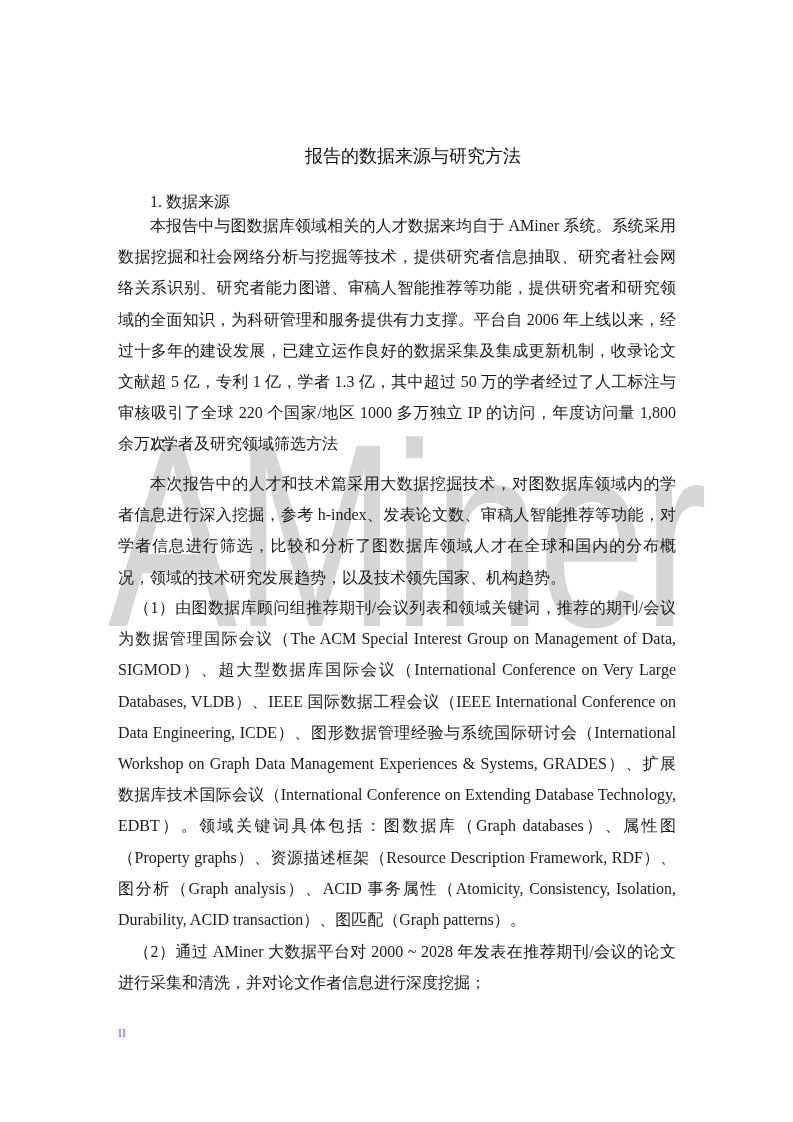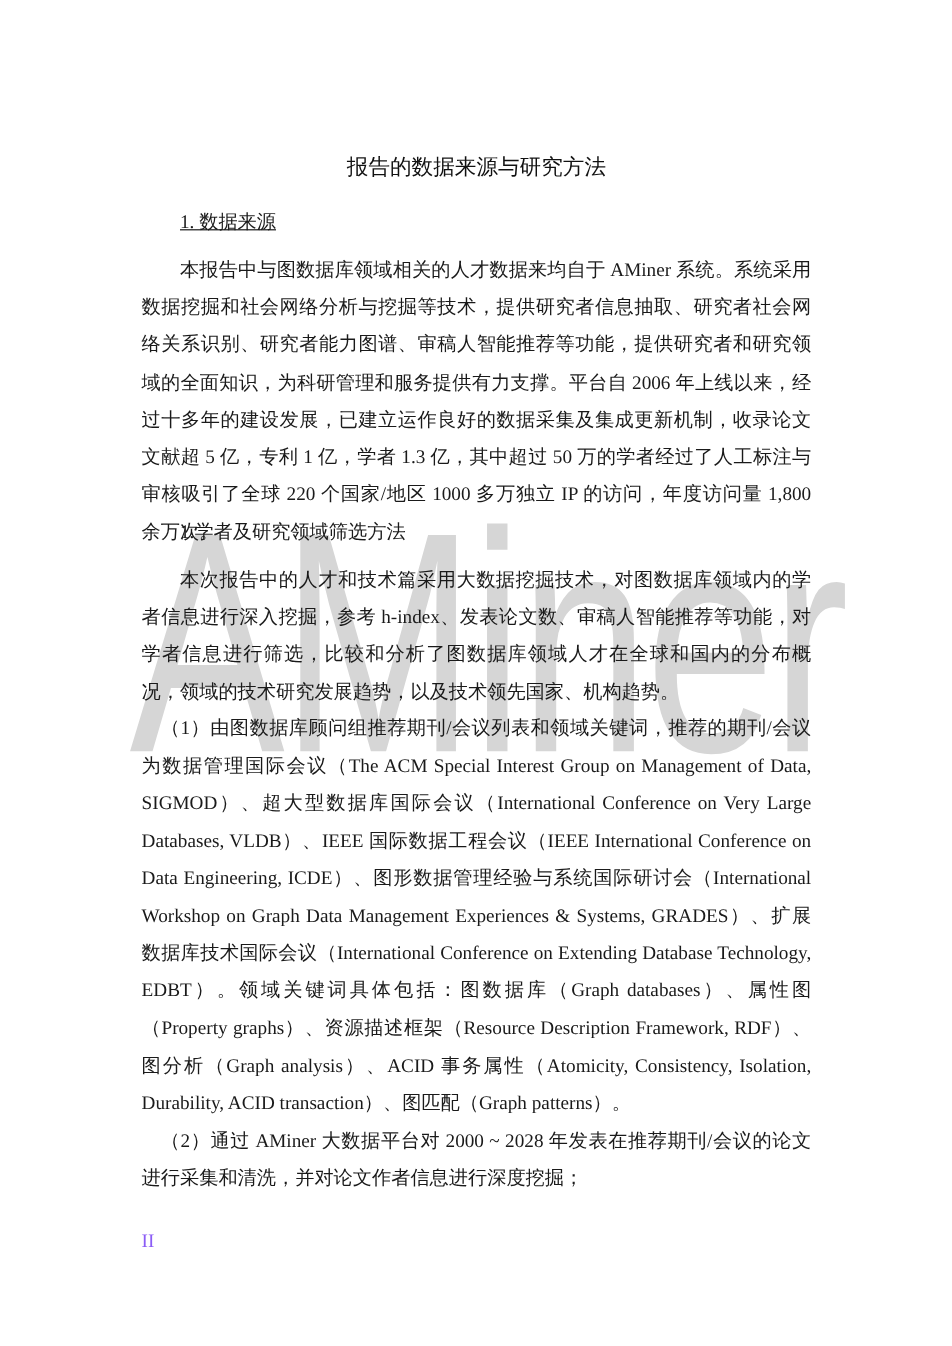--- a/index.html
+++ b/index.html
@@ -12,44 +12,44 @@
       transform: scaleX(0.74); transform-origin: left top;
       letter-spacing: -4px; white-space: nowrap; z-index: 0;
       user-select: none;
     }
     .content {
       position: absolute; left: 118px; top: 0; width: 558px; z-index: 1;
       font-family: "Liberation Serif", "DejaVu Serif", serif;
       color: #1a1a1a; font-size: 16px;
     }
     .title {
-      position: absolute; left: 0; width: 558px; top: 126px; margin: 0;
+      position: absolute; left: 0; width: 558px; top: 126px; margin: 16px;
       text-align: center; font-family: "DejaVu Sans", sans-serif;
       font-weight: normal; font-size: 18px; line-height: 28px; color: #111;
     }
     .para {
       position: absolute; left: 0; width: 558px; margin: 0;
       line-height: 31.2px; text-align: justify; text-indent: 32px;
     }
     .heading { text-align: left; }
     .pagenum {
       position: absolute; left: 118px; top: 1026px; z-index: 1;
-      font-family: "Liberation Serif", serif; font-size: 16px; color: #8b5cf6;
+      font-family: "Liberation Serif", serif; font-size: 12px; color: #8b5cf6;
     }
   </style>
 </head>
 <body>
 
 <div class="page">
   <div class="watermark">AMiner</div>
 
   <div class="content">
     <h1 class="title">报告的数据来源与研究方法</h1>
 
-    <p class="para heading" style="top:170px;text-decoration:underline;">1. 数据来源</p>
+    <p class="para heading" style="top:186px;">1. 数据来源</p>
 
     <p class="para" style="top:210px;">本报告中与图数据库领域相关的人才数据来均自于 AMiner 系统。系统采用数据挖掘和社会网络分析与挖掘等技术，提供研究者信息抽取、研究者社会网络关系识别、研究者能力图谱、审稿人智能推荐等功能，提供研究者和研究领域的全面知识，为科研管理和服务提供有力支撑。平台自 2006 年上线以来，经过十多年的建设发展，已建立运作良好的数据采集及集成更新机制，收录论文文献超 5 亿，专利 1 亿，学者 1.3 亿，其中超过 50 万的学者经过了人工标注与审核吸引了全球 220 个国家/地区 1000 多万独立 IP 的访问，年度访问量 1,800 余万次。</p>
 
     <p class="para heading" style="top:428px;">1.学者及研究领域筛选方法</p>
 
     <p class="para" style="top:468px;">本次报告中的人才和技术篇采用大数据挖掘技术，对图数据库领域内的学者信息进行深入挖掘，参考 h-index、发表论文数、审稿人智能推荐等功能，对学者信息进行筛选，比较和分析了图数据库领域人才在全球和国内的分布概况，领域的技术研究发展趋势，以及技术领先国家、机构趋势。</p>
 
     <p class="para" style="top:592px; text-indent:16px;">（1）由图数据库顾问组推荐期刊/会议列表和领域关键词，推荐的期刊/会议为数据管理国际会议（The ACM Special Interest Group on Management of Data, SIGMOD）、超大型数据库国际会议（International Conference on Very Large Databases, VLDB）、IEEE 国际数据工程会议（IEEE International Conference on Data Engineering, ICDE）、图形数据管理经验与系统国际研讨会（International Workshop on Graph Data Management Experiences &amp; Systems, GRADES）、扩展数据库技术国际会议（International Conference on Extending Database Technology, EDBT）。领域关键词具体包括：图数据库（Graph databases）、属性图（Property graphs）、资源描述框架（Resource Description Framework, RDF）、图分析（Graph analysis）、ACID 事务属性（Atomicity, Consistency, Isolation, Durability, ACID transaction）、图匹配（Graph patterns）。</p>
 
     <p class="para" style="top:936px; text-indent:16px;">（2）通过 AMiner 大数据平台对 2000 ~ 2028 年发表在推荐期刊/会议的论文进行采集和清洗，并对论文作者信息进行深度挖掘；</p>

